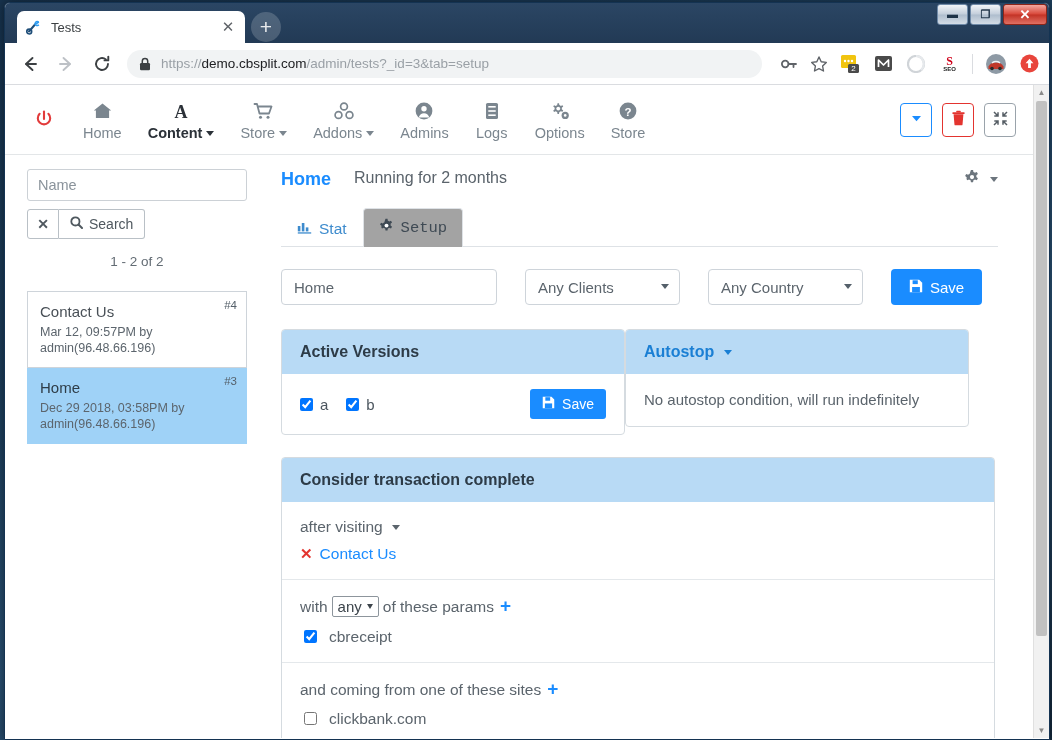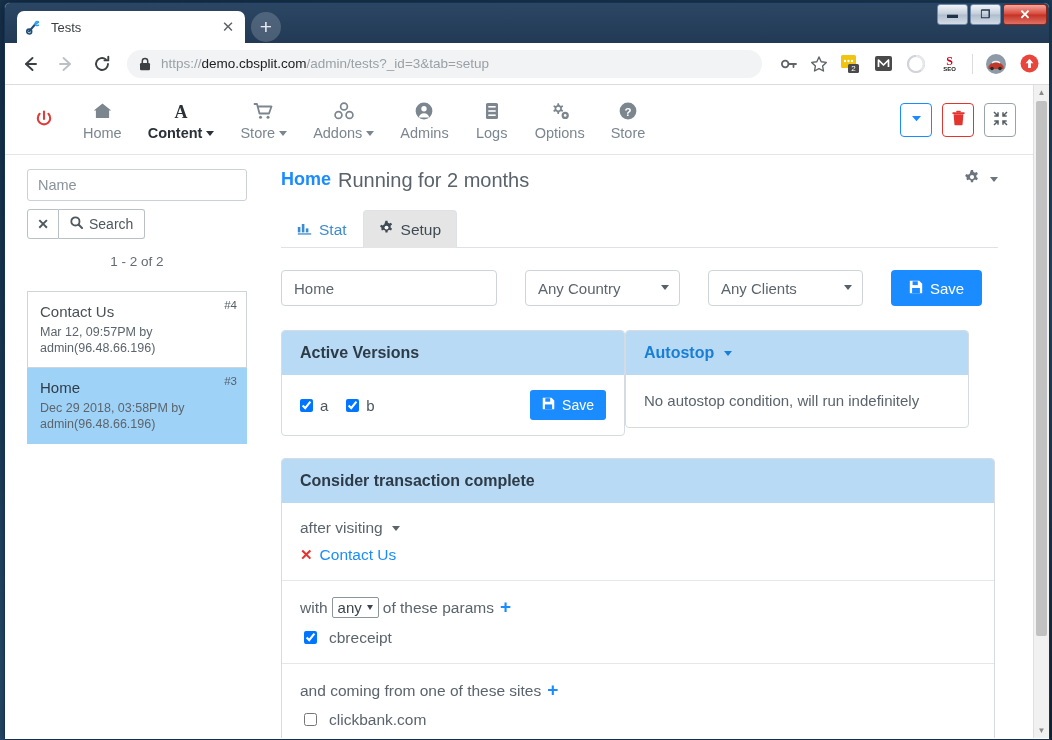--- a/index.html
+++ b/index.html
@@ -193,41 +193,42 @@
   .list-item + .list-item { border-top:none; }
   .list-item.selected { background:#9fd2f7; border-color:#9fd2f7;}
   .li-badge { position:absolute; right:9px; top:7px; font-size:11.5px; color:#55606a;}
   .li-title { font-size:15px; color:#495057; line-height:20px;}
   .list-item.selected .li-title { color:#2e3d48; }
   .li-meta { font-size:12.5px; color:#5c656d; line-height:16px; margin-top:2px;}
 
   
   #main-head { display:flex; align-items:flex-start; }
   #page-title { font-size:18px; color:#1a8cff; font-weight:bold;}
-  #page-subtitle { font-size:20px; color:#5a636b; margin-left:7px; }
+  #page-subtitle { font-size:16px; color:#5a636b; margin-left:23px; }
   #gear-menu { margin-left:auto; display:flex; align-items:center; gap:6px; color:#6c757d; cursor:pointer; font-size:16px;}
 
   
   #tabs { display:flex; align-items:flex-end; margin-top:18px; border-bottom:1px solid #dee2e6; }
   .utab {
     display:flex; align-items:center; gap:7px;
     padding: 9px 15px 9px 15px;
     font-size:15.5px;
     cursor:pointer;
     border:1px solid transparent;
     border-bottom:none;
     margin-bottom:-1px;
     border-radius:4px 4px 0 0;
     color:#3d8bcd;
   }
   .utab.active {
-    background:#e5e5e5;
+    background:#a3a3a3;
     border-color:#dee2e6;
     border-bottom-color:#fff;
     color:#3f4a54;
+    font-family:Liberation Mono, monospace;
   }
 
   
   #form-row { display:flex; align-items:center; gap:28px; margin-top:22px;}
   .fld {
     height:36px; border:1px solid #ced4da; border-radius:4px;
     padding:0 12px; box-sizing:border-box;
     font-size:15px; color:#5c656d; font-family:inherit;
     background:#fff; outline:none;
   }
@@ -630,28 +631,28 @@
                 </span>
                 <span>Setup</span>
               </div>
             </div>
 
             <div id="form-row">
               <input id="test-name" class="fld" type="text" value="Home" style="">
 
               <div class="sel-wrap">
                 <select class="fld">
-                  <option>Any Country</option>
+                  <option>Any Clients</option>
                 </select>
                 <i class="sel-caret"></i>
               </div>
 
               <div class="sel-wrap">
                 <select class="fld">
-                  <option>Any Clients</option>
+                  <option>Any Country</option>
                 </select>
                 <i class="sel-caret"></i>
               </div>
 
               <button class="btn-primary">
                 <span>
                   <svg width="14" height="14" viewBox="0 0 14 14">
                       <path d="M.8 .8 h9.4 L13.2 3.8 V13.2 H.8 Z" fill="currentColor"></path>
                       <rect x="3.6" y="1.3" width="5.2" height="3.8" fill="#1a8cff"></rect>
                       <rect x="3.1" y="8" width="7.8" height="5.2" fill="#1a8cff"></rect>

